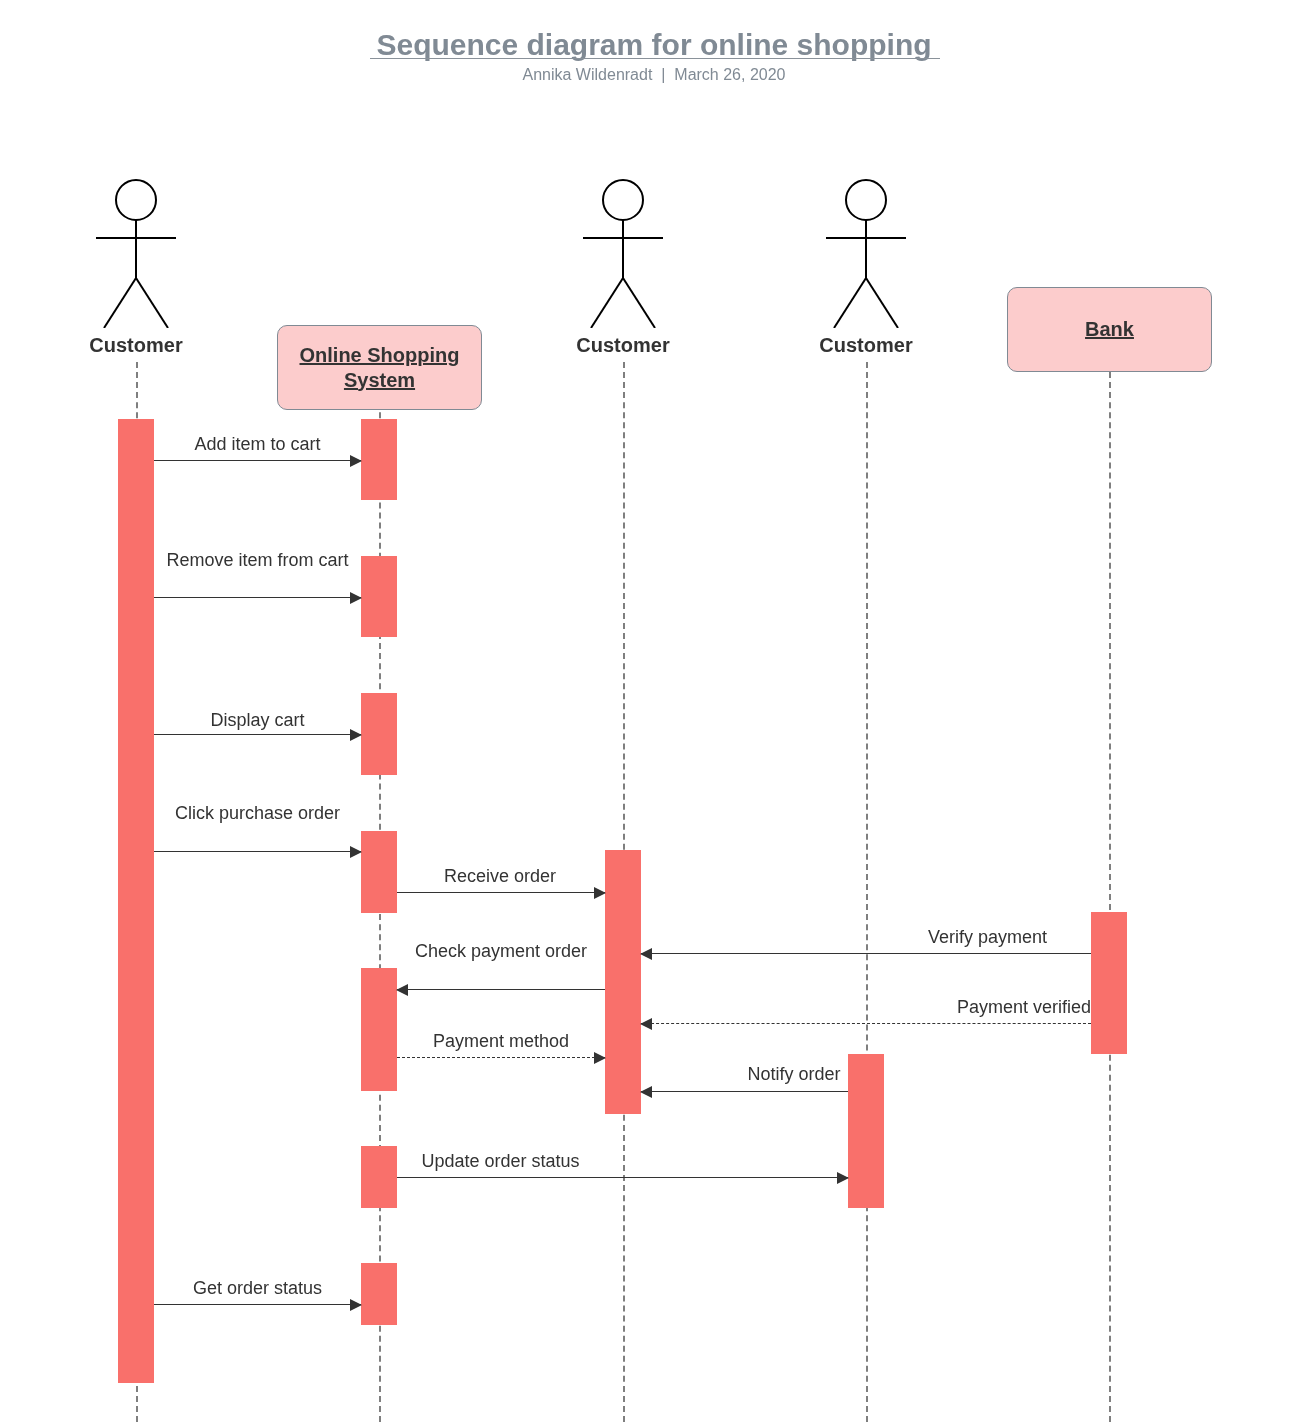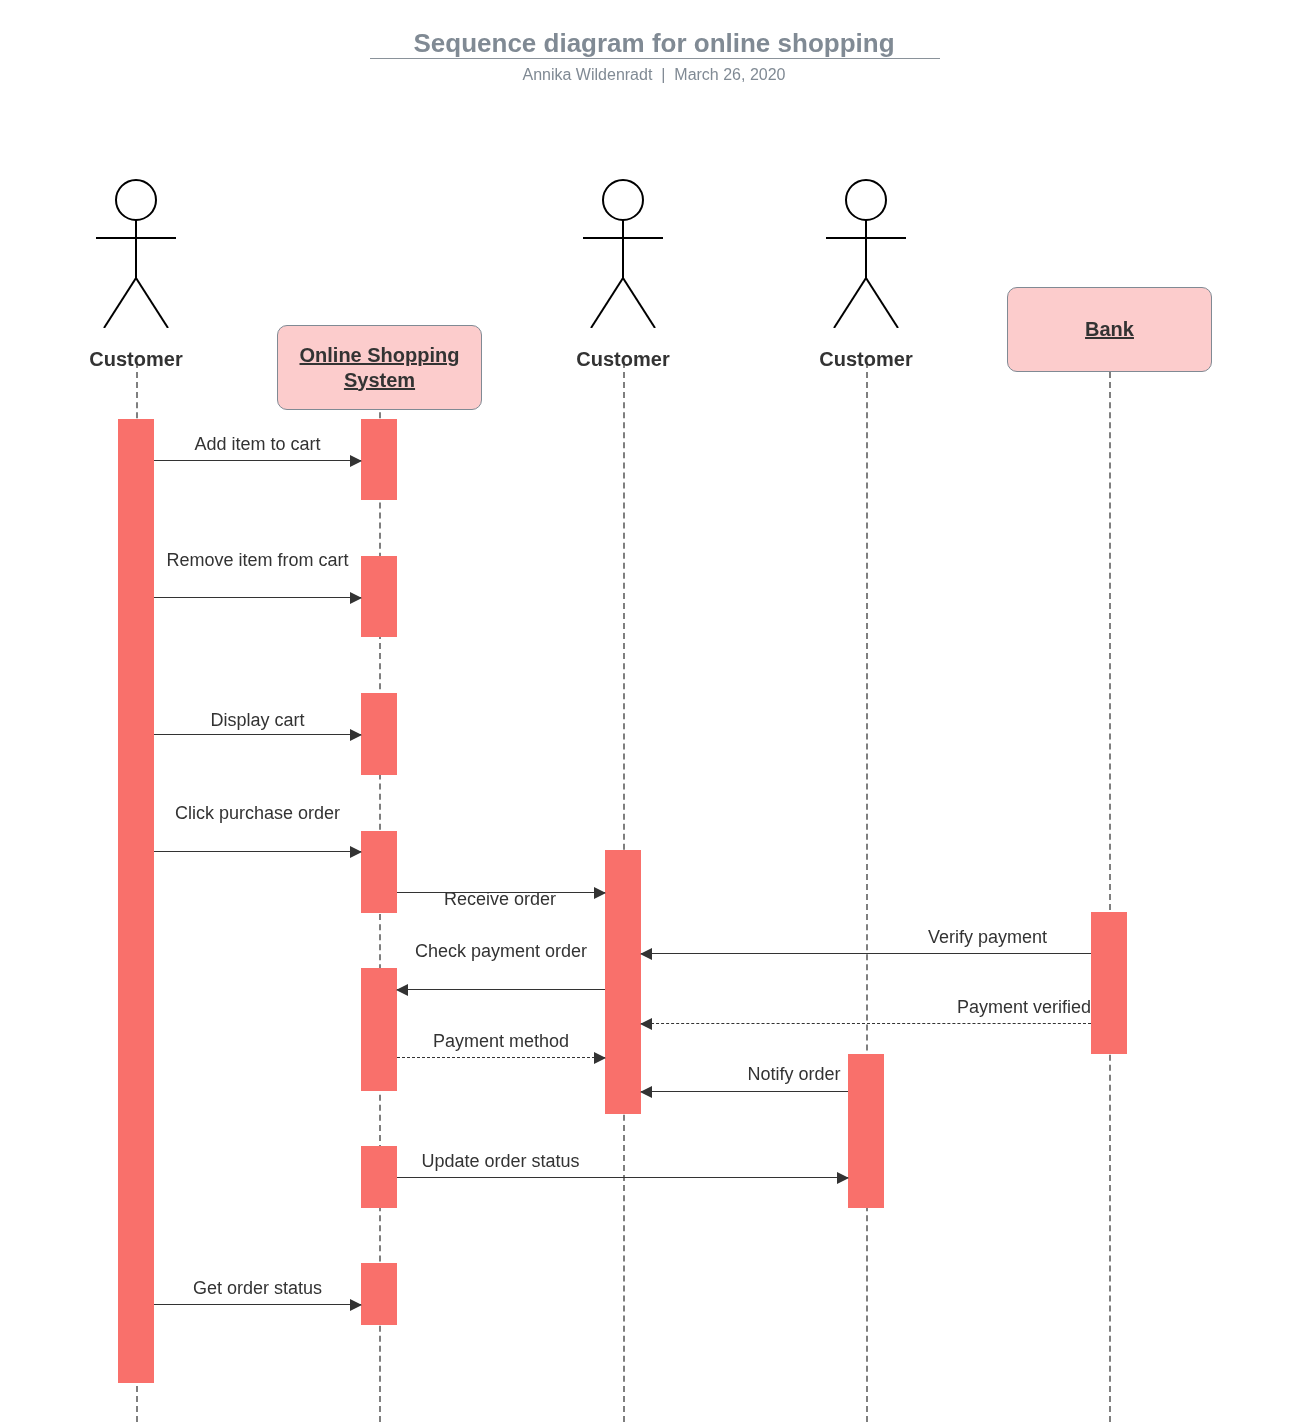--- a/index.html
+++ b/index.html
@@ -1,36 +1,36 @@
 <!DOCTYPE html>
 <html><head>
 <meta charset="utf-8">
 <style>
   html,body{margin:0;padding:0;background:#fff;}
   body{font-family:Arial,Helvetica,sans-serif;color:#333;width:1308px;}
   .page{position:relative;width:1308px;height:1422px;}
 
   
   .title{position:absolute;left:0;right:0;top:28px;text-align:center;
-         font-size:26px;font-weight:700;color:#808a94;}
+         font-size:30px;font-weight:700;color:#808a94;}
   .title-rule{position:absolute;top:58px;left:370px;width:570px;height:0;
               border-top:1px solid #8a929a;}
   .subtitle{position:absolute;left:0;right:0;top:66px;text-align:center;
             font-size:16px;color:#808a94;}
 
   
   .lifeline{position:absolute;top:362px;bottom:0;width:0;
             border-left:2px dashed #7f7f7f;}
   .ll-1{left:136px;} .ll-2{left:379px;} .ll-3{left:623px;}
   .ll-4{left:866px;} .ll-5{left:1109px;}
 
   
   .actor{position:absolute;width:120px;text-align:center;}
   .actor svg{display:block;margin:0 auto;}
-  .actor-label{margin-top:20px;font-size:20px;font-weight:700;color:#333;}
+  .actor-label{margin-top:6px;font-size:20px;font-weight:700;color:#333;}
   .actor-1{left:76px;top:178px;}
   .actor-3{left:563px;top:178px;}
   .actor-4{left:806px;top:178px;}
 
   
   .obj{position:absolute;display:flex;align-items:center;justify-content:center;
        text-align:center;background:#fccccc;border:1px solid #808a94;
        border-radius:10px;font-weight:700;font-size:20px;color:#333;
        text-decoration:underline;padding:0 14px;box-sizing:border-box;
        line-height:1.25;}
@@ -61,21 +61,21 @@
   .msg{position:absolute;font-size:18px;color:#333;text-align:center;line-height:1.2;}
 
   
   .m1{left:154px;top:460px;width:207px;} .t1{left:154px;top:434px;width:207px;}
   .m2{left:154px;top:597px;width:207px;} .t2{left:154px;top:550px;width:207px;}
   .m3{left:154px;top:734px;width:207px;} .t3{left:154px;top:710px;width:207px;}
   .m4{left:154px;top:851px;width:207px;} .t4{left:154px;top:803px;width:207px;}
   .m10{left:154px;top:1304px;width:207px;} .t10{left:154px;top:1278px;width:207px;}
 
   
-  .m5{left:397px;top:892px;width:208px;} .t5{left:397px;top:866px;width:206px;margin-top:23px;}
+  .m5{left:397px;top:892px;width:208px;} .t5{left:397px;top:866px;width:206px;}
   .m6{left:397px;top:989px;width:208px;} .t6{left:397px;top:941px;width:208px;}
   .m7{left:397px;top:1057px;width:208px;} .t7{left:397px;top:1031px;width:208px;}
   .m9{left:397px;top:1177px;width:451px;} .t9{left:397px;top:1151px;width:207px;}
 
   
   .m8a{left:641px;top:953px;width:450px;} .t8a{left:884px;top:927px;width:207px;}
   .m8b{left:641px;top:1023px;width:450px;} .t8b{left:884px;top:997px;width:207px;text-align:right;}
   .m8c{left:641px;top:1091px;width:207px;} .t8c{left:673px;top:1064px;width:242px;}
 </style>
 </head>

